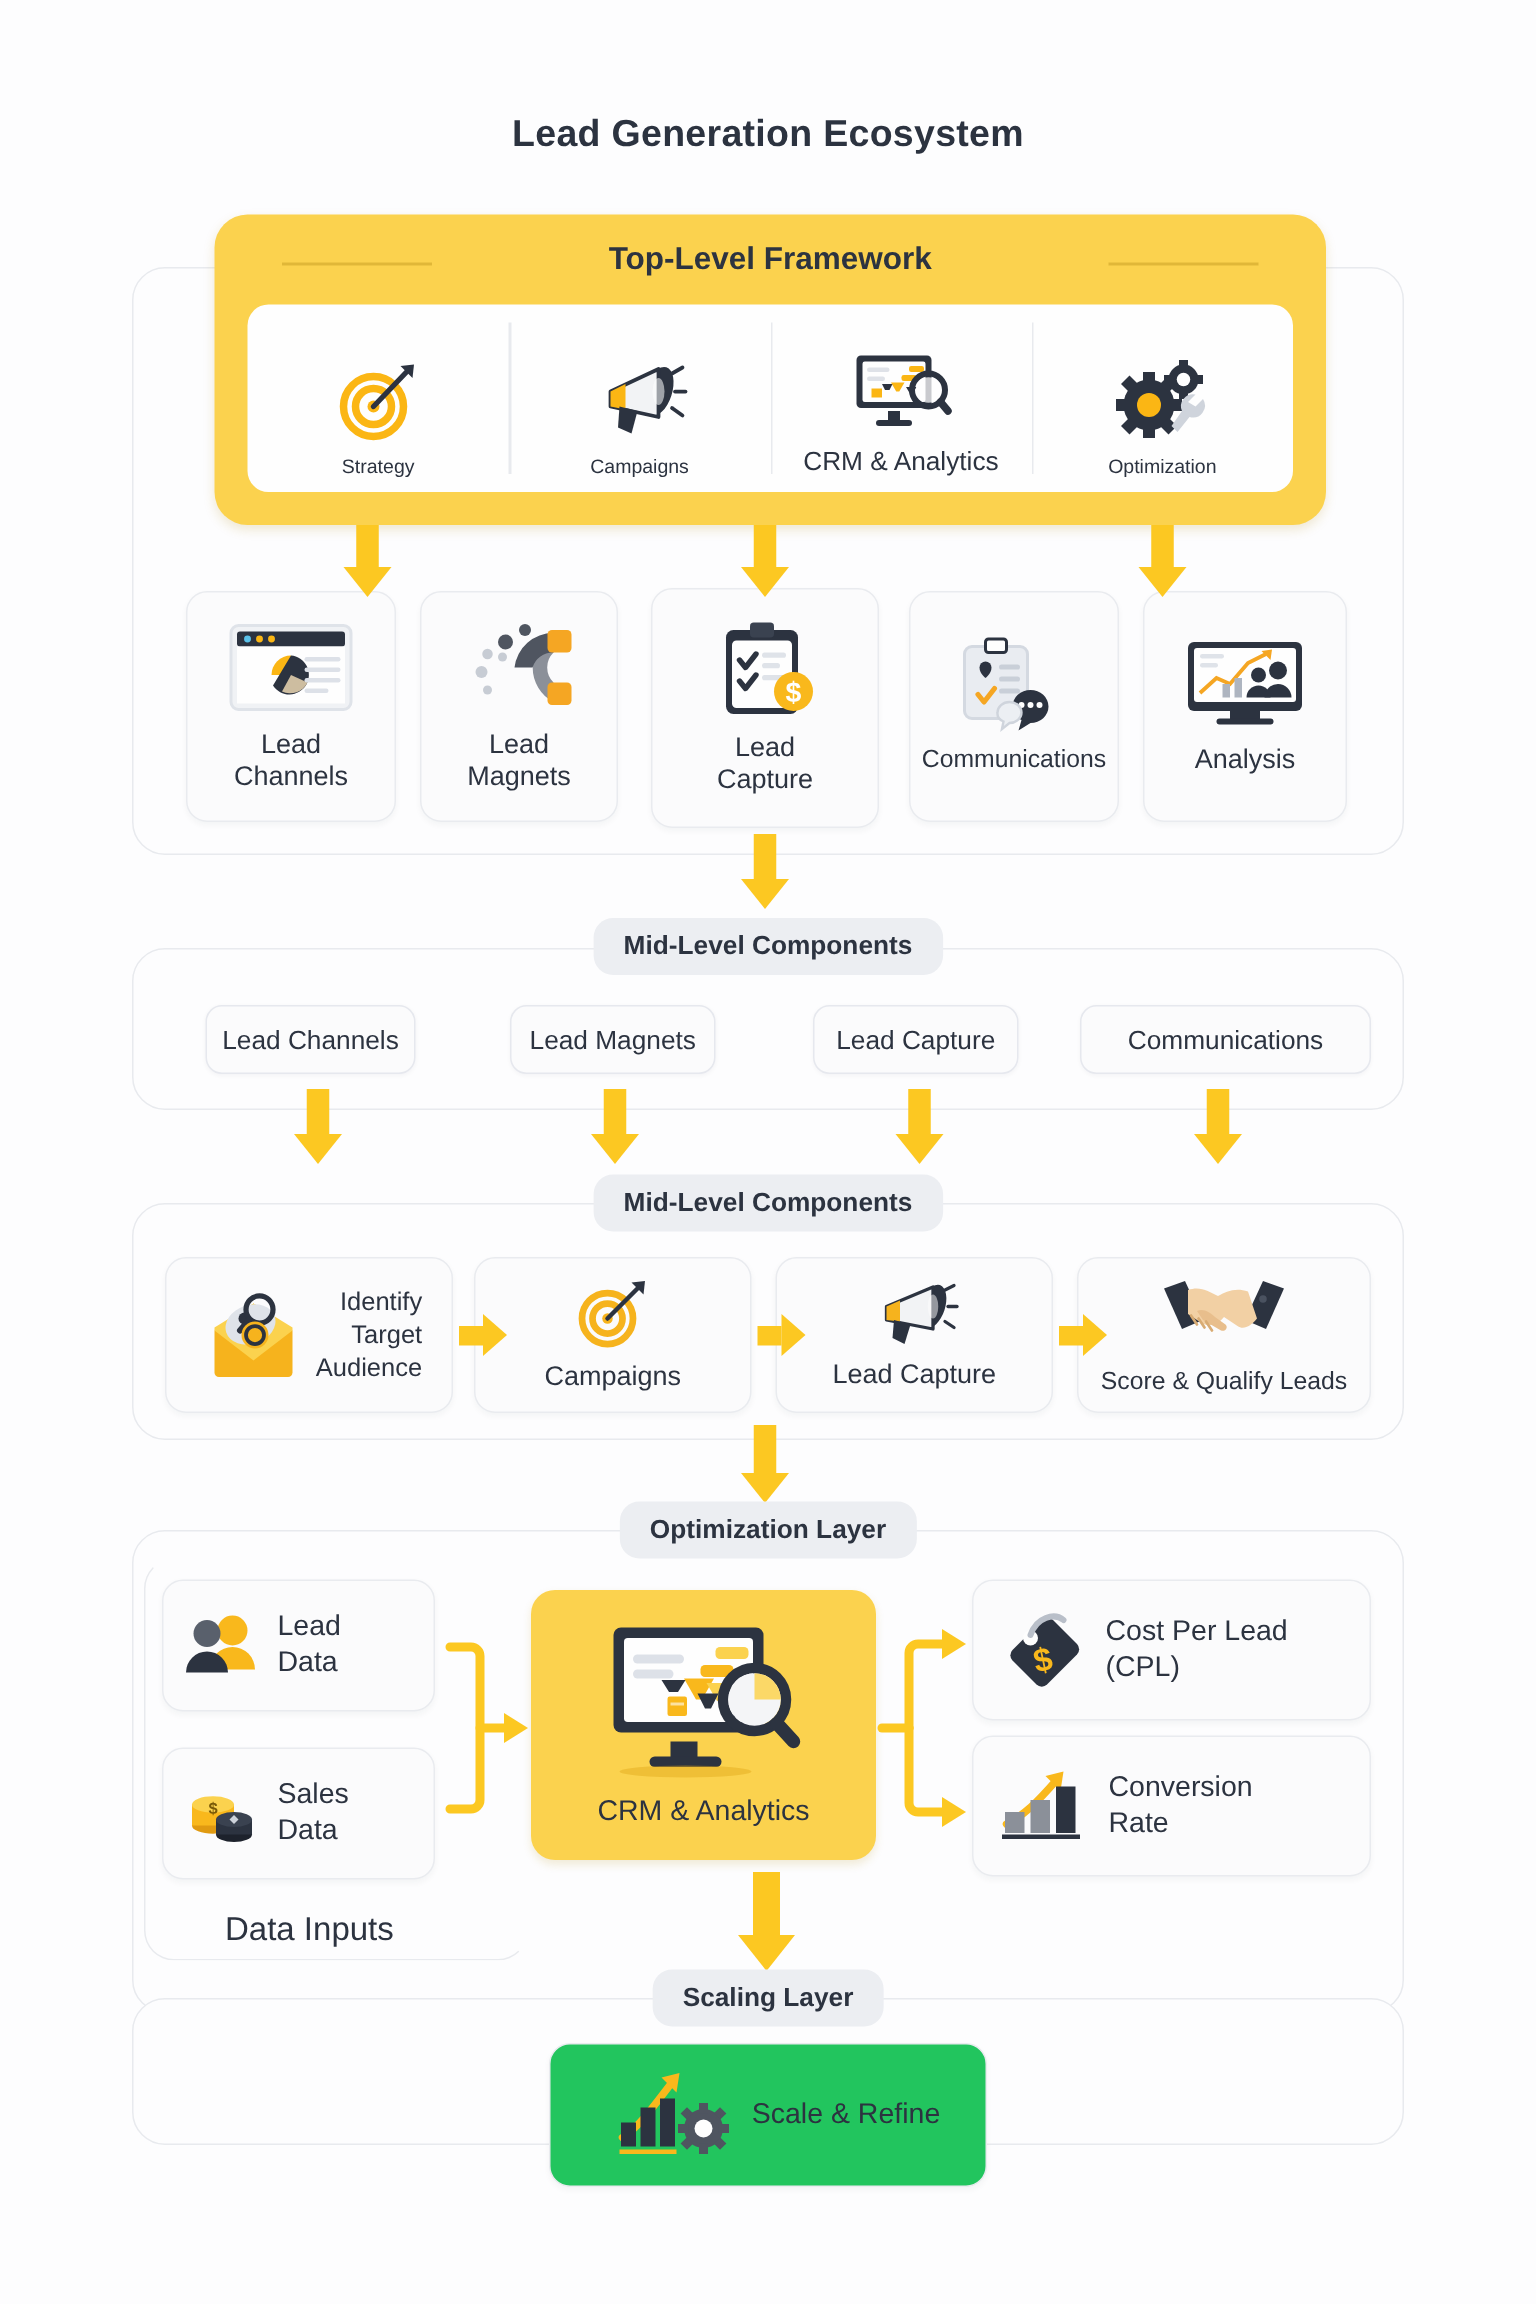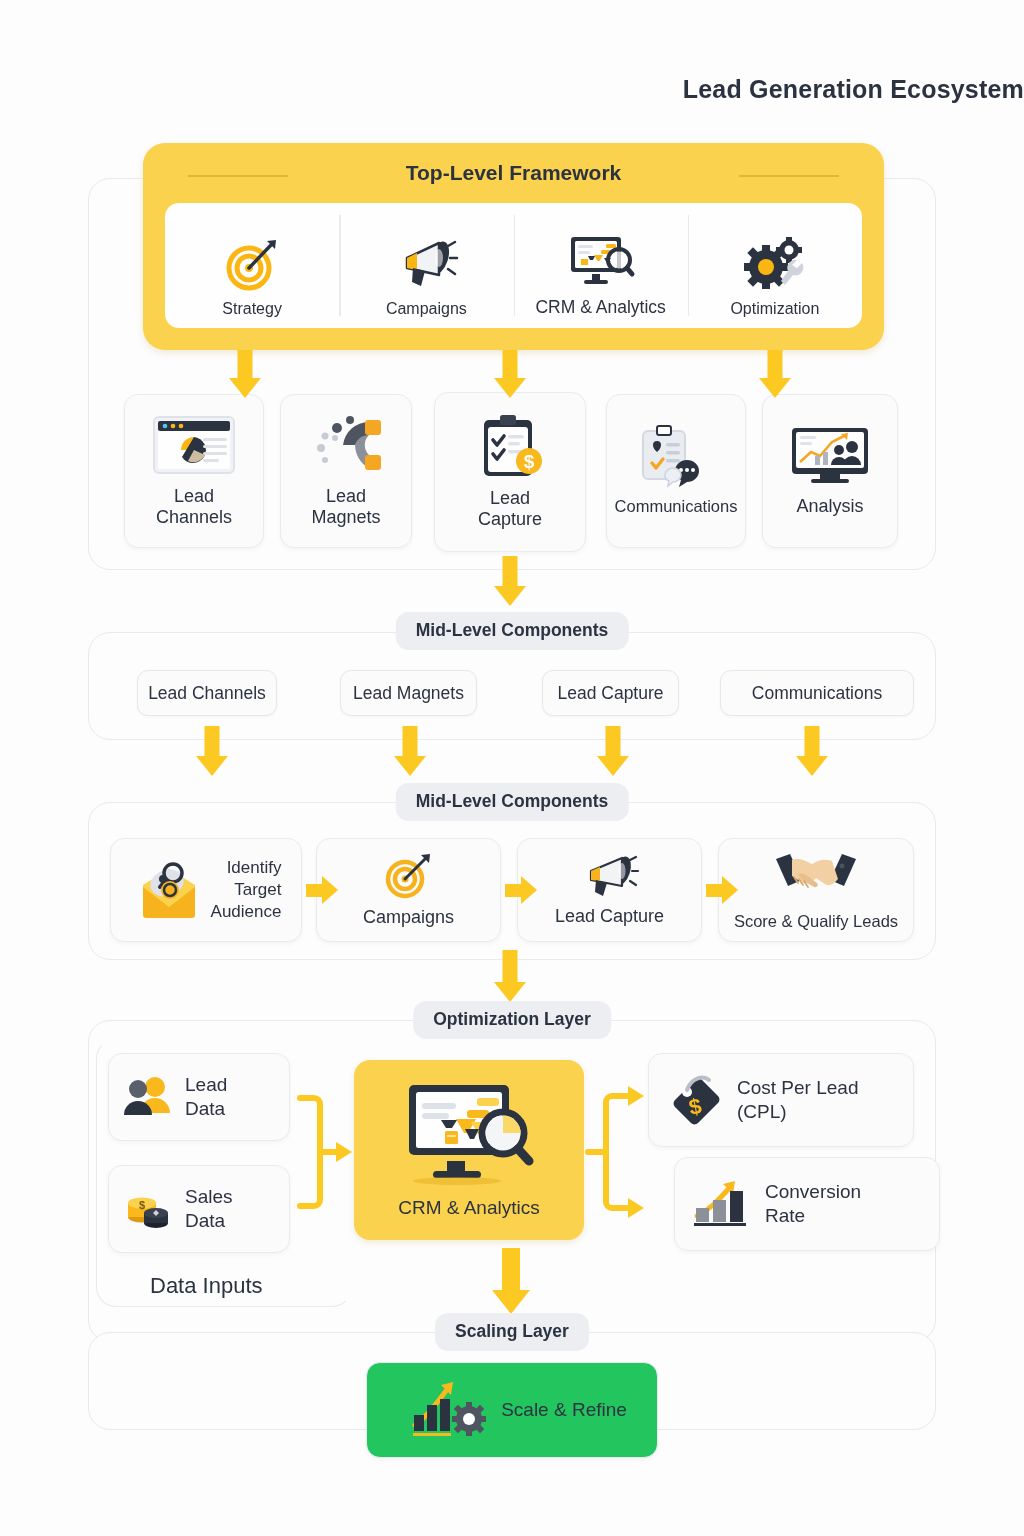--- a/index.html
+++ b/index.html
@@ -8,21 +8,21 @@
     background: #fdfdfe;
     font-family: "Liberation Sans", sans-serif;
     color: #2d3440;
     overflow: hidden;
   }
   #page { position: relative; width: 1024px; height: 1536px; }
 
   
   .page-title {
     position: absolute; top: 75px; left: 0; width: 1024px;
-    text-align: right;
+    text-align: center;
     font-size: 25px; font-weight: bold;
     letter-spacing: .2px; color: #2c3340;
   }
 
   
   .panel {
     position: absolute;
     border: 1.5px solid #e8eaee;
     border-radius: 22px;
     background: #fdfdfe;
@@ -93,21 +93,21 @@
     flex: 1; display: flex; flex-direction: column;
     align-items: center; justify-content: flex-end;
     padding-bottom: 10px;
     position: relative;
   }
   .fw-cell + .fw-cell::before {
     content: ""; position: absolute; left: 0; top: 12px; bottom: 12px;
     width: 1.5px; background: #e8eaee;
   }
   .fw-cell .icon { height: 58px; display: flex; align-items: center; justify-content: center; }
-  .fw-label { font-size: 16px; color: #2c3340; margin-top: 6px; white-space: nowrap; }
+  .fw-label { font-size: 13px; color: #2c3340; margin-top: 6px; white-space: nowrap; }
   .fw-label.sm { font-size: 17.5px; }
 
   
   .arrow-down {
     position: absolute; z-index: 5;
   }
   .arrow-down .shaft {
     position: absolute; left: 50%; transform: translateX(-50%);
     top: 0; width: 15px; background: #fcc822;
   }
@@ -600,21 +600,21 @@
         <path d="M22 18 C26 6 38 3 44 8" fill="none" stroke="#b9bfc9" stroke-width="4" stroke-linecap="round"></path>
         <text x="31" y="42" font-size="22" font-weight="bold" fill="#F9B81C" text-anchor="middle" font-family="Liberation Sans, sans-serif" transform="rotate(-12 31 38)">$</text>
       </svg>
     </div>
     <div class="txt">
       <div>Cost Per Lead</div>
       <div>(CPL)</div>
     </div>
   </div>
 
-  <div class="hcard" style="left:648px; top:1157px; width:266px; height:94px;margin-left:26px;">
+  <div class="hcard" style="left:648px; top:1157px; width:266px; height:94px;">
     <div style="margin-left:2px;">
       <svg width="62" height="56" viewBox="0 0 62 56">
         <path d="M6 40 C18 34 26 26 40 10" fill="none" stroke="#F9B81C" stroke-width="5" stroke-linecap="round"></path>
         <path d="M32 8 L44 5 L42 18 Z" fill="#F9B81C"></path>
         <rect x="5" y="32" width="13" height="14" fill="#8b9099"></rect>
         <rect x="22" y="24" width="13" height="22" fill="#8b9099"></rect>
         <rect x="39" y="15" width="13" height="31" fill="#2C3340"></rect>
         <rect x="3" y="47" width="52" height="3" fill="#2C3340"></rect>
       </svg>
     </div>

